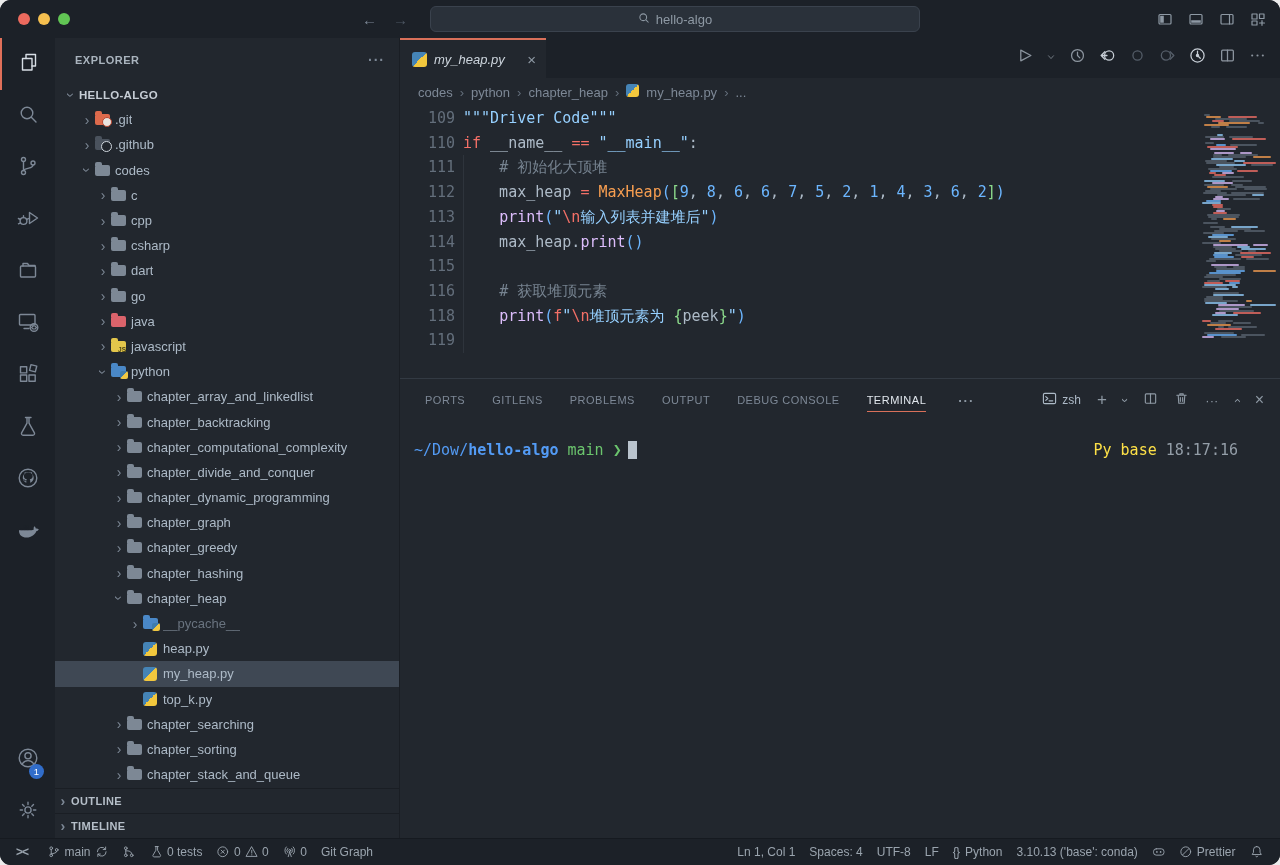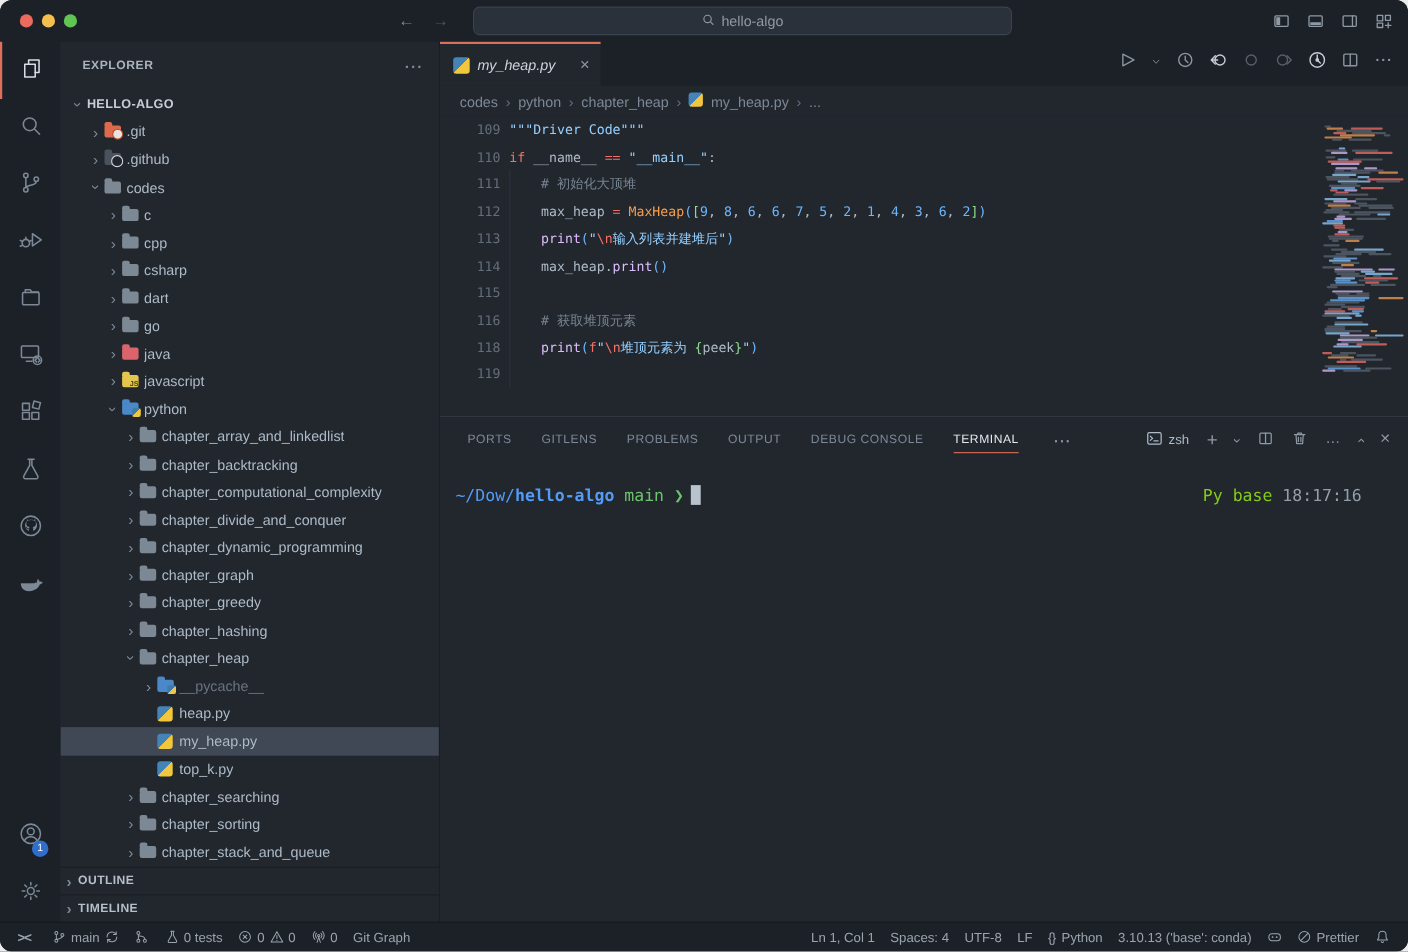--- a/index.html
+++ b/index.html
@@ -67,21 +67,21 @@
   .tab-close { color:#8e99a4; font-size:15px; }
   .ed-toolbar { position:absolute; right:14px; top:0; height:38px; display:flex; align-items:center; gap:13px; color:#8b949e; }
   .ed-toolbar .bright { color:#c6cdd5; }
   .ed-toolbar .dimmed { color:#555e69; }
 
   .breadcrumbs { height:28px; display:flex; align-items:center; padding-left:18px; gap:7px; color:#7d8896; font-size:13px; background:#22272e; flex:none; white-space:nowrap; }
   .bc-sep { color:#636e7b; font-size:13px; }
   .breadcrumbs .pyfile { width:13px; height:13px; }
 
   .codewrap { flex:1; position:relative; background:#22272e; overflow:hidden; }
-  .code-line { height:24.72px; display:flex; font-family:"DejaVu Sans Mono",monospace; font-size:12px; line-height:24.72px; white-space:pre; }
+  .code-line { height:24.72px; display:flex; font-family:"DejaVu Sans Mono",monospace; font-size:15px; line-height:24.72px; white-space:pre; }
   .gutter { width:55px; flex:none; text-align:right; color:#636e7b; padding-right:0; }
   .code-text { padding-left:8px; }
   .indent-guide { position:absolute; left:63px; width:1px; background:#2e343c; }
   .c-fg{color:#adbac7;} .c-kw{color:#f47067;} .c-str{color:#96d0ff;} .c-esc{color:#f47067;}
   .c-num{color:#6cb6ff;} .c-fn{color:#dcbdfb;} .c-cls{color:#f69d50;} .c-com{color:#768390;}
   .c-b1{color:#6cb6ff;} .c-b2{color:#8ddb8c;}
   .minimap { position:absolute; top:8px; right:4px; width:74px; bottom:0; }
   .mm-row { height:2px; margin-bottom:0; display:flex; gap:2px; }
   .mm-seg { height:2px; border-radius:1px; opacity:.75; }
 
@@ -91,21 +91,21 @@
   .ptab { margin-right:27px; font-size:11px; letter-spacing:.5px; color:#7d8896; height:100%; display:flex; align-items:center; position:relative; }
   .ptab.active { color:#e1e7ed; }
   .ptab.active::after { content:""; position:absolute; left:0; right:0; bottom:9px; height:1.5px; background:#d9705a; }
   .ptab-more { color:#8e99a4; font-weight:bold; letter-spacing:1px; font-size:13px; margin-left:5px; }
   .panel-actions { position:absolute; right:16px; top:0; height:42px; display:flex; align-items:center; gap:16px; color:#8e99a4; font-size:13px; }
   .pa-shell { display:flex; align-items:center; gap:5px; color:#adbac7; font-size:12px; }
   .chev90 { display:inline-block; transform:rotate(90deg); font-size:13px; }
   .chev270 { display:inline-block; transform:rotate(-90deg); font-size:13px; }
   .terminal { flex:1; padding:20px 42px 0 14px; font-family:"DejaVu Sans Mono",monospace; font-size:15px; color:#adbac7; }
   .prompt-line { display:flex; align-items:center; white-space:pre;justify-content:space-between; }
-  .t-blue{color:#539bf5;} .t-green{color:#6bc46d;} .t-cyan{color:#84cc16;} .t-dim{color:#949ea8;}
+  .t-blue{color:#539bf5;} .t-green{color:#6bc46d;} .t-cyan{color:#fde047;} .t-dim{color:#949ea8;}
   .t-bold{font-weight:bold;}
   .cursor { display:inline-block; width:9px; height:18px; background:#b9c3cd; margin-left:6px; }
   .prompt-right { margin-left:auto; }
   .prompt-arrow { font-family:"DejaVu Sans Mono","DejaVu Sans",monospace; }
 
   
   .statusbar { height:27px; background:#1c2128; border-top:1px solid #161a20; display:flex; align-items:center; padding:0 10px 0 0; color:#9aa4ae; font-size:12px; flex:none; }
   .sb-item { display:flex; align-items:center; gap:4px; padding:0 7px; height:100%; white-space:nowrap; }
   .sb-item svg { display:block; }
   .sb-remote { padding:0 12px 0 16px; font-weight:bold; letter-spacing:-1px; font-size:12px; }

